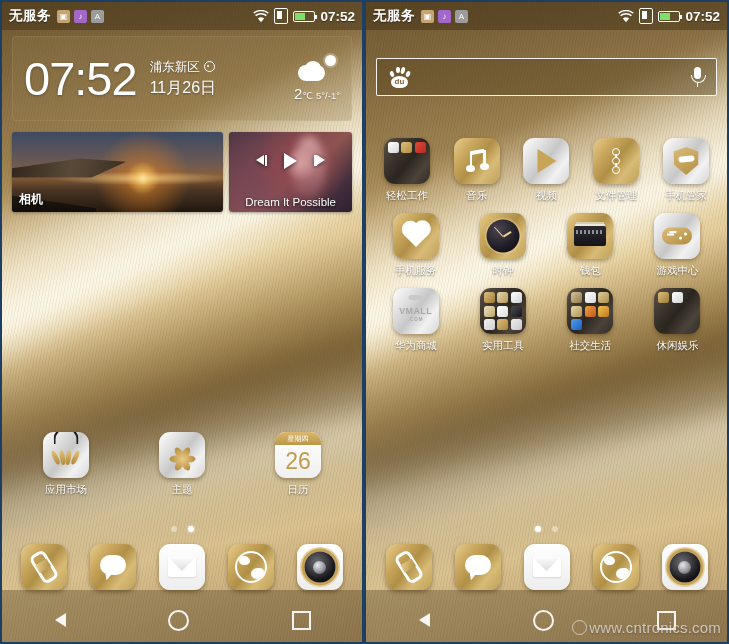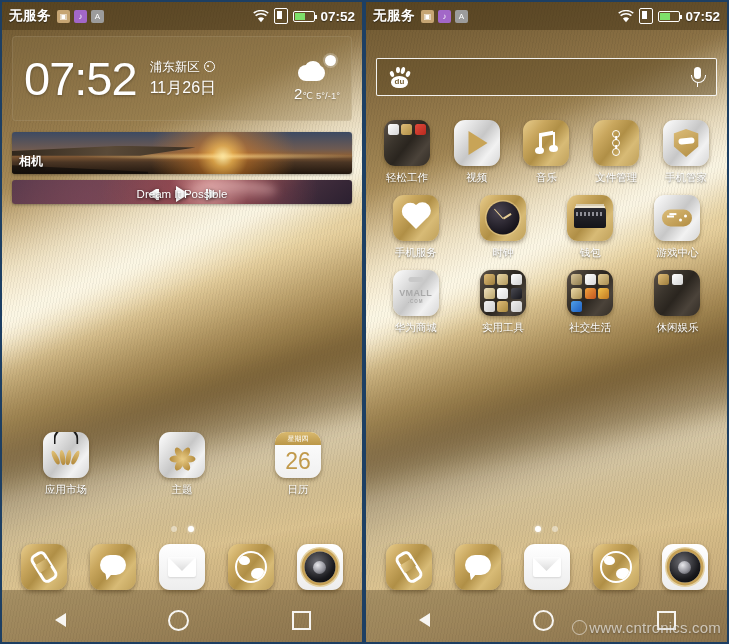--- a/index.html
+++ b/index.html
@@ -74,21 +74,21 @@
                background:#fff;box-shadow:0 0 0 2px rgba(255,255,255,.25);}
   .wxicon .c1{position:absolute;left:2px;bottom:2px;width:27px;height:16px;border-radius:9px;
               background:#fff;}
   .wxicon .c2{position:absolute;left:9px;bottom:8px;width:16px;height:14px;border-radius:50%;
               background:#fff;}
   .wxtemp{font-size:11px;margin-top:2px;text-shadow:0 1px 2px rgba(0,0,0,.35);white-space:nowrap;}
   .wxtemp b{font-size:15px;font-weight:400;}
   .wxtemp span{font-size:9.5px;opacity:.9;}
 
   
-  .cards{position:absolute;left:10px;right:10px;top:130px;height:72px;display:flex;gap:6px;z-index:10;flex-direction:column;}
+  .cards{position:absolute;left:10px;right:10px;top:130px;height:80px;display:flex;gap:6px;z-index:10;}
   .card{position:relative;border-radius:3px;overflow:hidden;box-shadow:0 1px 3px rgba(0,0,0,.35);}
   .card.cam{flex:1.72;
     background:
       radial-gradient(circle at 62% 58%,rgba(255,238,170,.95) 0%,rgba(255,190,80,.75) 5%,
                       rgba(214,126,40,.5) 12%,rgba(90,58,36,0) 34%),
       linear-gradient(to bottom,#3c4a63 0%,#6d5a52 40%,#8a5f38 55%,#4a3524 72%,#21170f 100%);}
   .card.cam .wing{position:absolute;left:-4%;top:33%;width:58%;height:24%;
       background:linear-gradient(100deg,#2b2218 0%,#5a4a38 55%,#3a2e22 100%);
       clip-path:polygon(0% 58%,62% 0%,100% 18%,72% 100%,0% 100%);}
   .card.cam .fuse{position:absolute;left:-6%;bottom:0;width:46%;height:38%;
@@ -137,21 +137,21 @@
   .searchbar .sin{flex:1;}
   .mic{position:relative;width:13px;height:20px;}
   .mic .cap{position:absolute;left:3px;top:0;width:7px;height:12px;border-radius:4px;background:#fff;}
   .mic .arc{position:absolute;left:0;top:8px;width:13px;height:7px;
             border:1.6px solid #fff;border-top:none;border-radius:0 0 8px 8px;}
   .mic .stem{position:absolute;left:5.6px;top:15px;width:1.8px;height:5px;background:#fff;}
 
   
   .grid{position:absolute;left:0;right:0;z-index:10;}
   .grid.left-apps{top:430px;}
-  .grid.right-apps{top:118px;}
+  .grid.right-apps{top:136px;}
   .gridrow{display:flex;justify-content:space-around;padding:0 6px;margin-bottom:10px;}
   .app{width:62px;display:flex;flex-direction:column;align-items:center;}
   .icon{width:46px;height:46px;border-radius:11px;position:relative;overflow:hidden;
         box-shadow:0 2px 4px rgba(60,40,10,.42);}
   .applabel{margin-top:5px;font-size:10.5px;color:#fff;text-shadow:0 1px 2px rgba(0,0,0,.6);
             white-space:nowrap;}
 
   .ic-gold{background:linear-gradient(128deg,#e8cd8d 0%,#c9a75e 28%,#b08f46 50%,#d8bb76 72%,#bfa05a 100%);}
   .ic-silver{background:linear-gradient(128deg,#ffffff 0%,#e3e3e3 26%,#c7c7c7 50%,#f2f2f2 74%,#d5d5d5 100%);}
   .ic-dark{background:linear-gradient(128deg,#5d5248 0%,#3a342c 32%,#2a251f 52%,#4b433a 76%,#332d26 100%);}
@@ -528,36 +528,36 @@
                 <s></s>
                 <s></s>
                 <s></s>
                 <s></s>
                 <s></s>
             </span>
           </div>
           <div class="applabel">轻松工作</div>
         </div>
         <div class="app">
-          <div class="icon ic-silver">
-            <span class="playtri"></span>
-          </div>
-          <div class="applabel">视频</div>
-        </div>
-        <div class="app">
           <div class="icon ic-gold">
             <span class="note">
                 <span class="beam"></span>
                 <span class="bar"></span>
                 <span class="bar2"></span>
               <span class="h1"></span>
                 <span class="h2"></span>
               </span>
           </div>
           <div class="applabel">音乐</div>
+        </div>
+        <div class="app">
+          <div class="icon ic-silver">
+            <span class="playtri"></span>
+          </div>
+          <div class="applabel">视频</div>
         </div>
         <div class="app">
           <div class="icon ic-gold">
             <span class="filem">
                 <i></i>
                 <i></i>
                 <i></i>
                 <b></b>
                 <b></b>
               </span>

